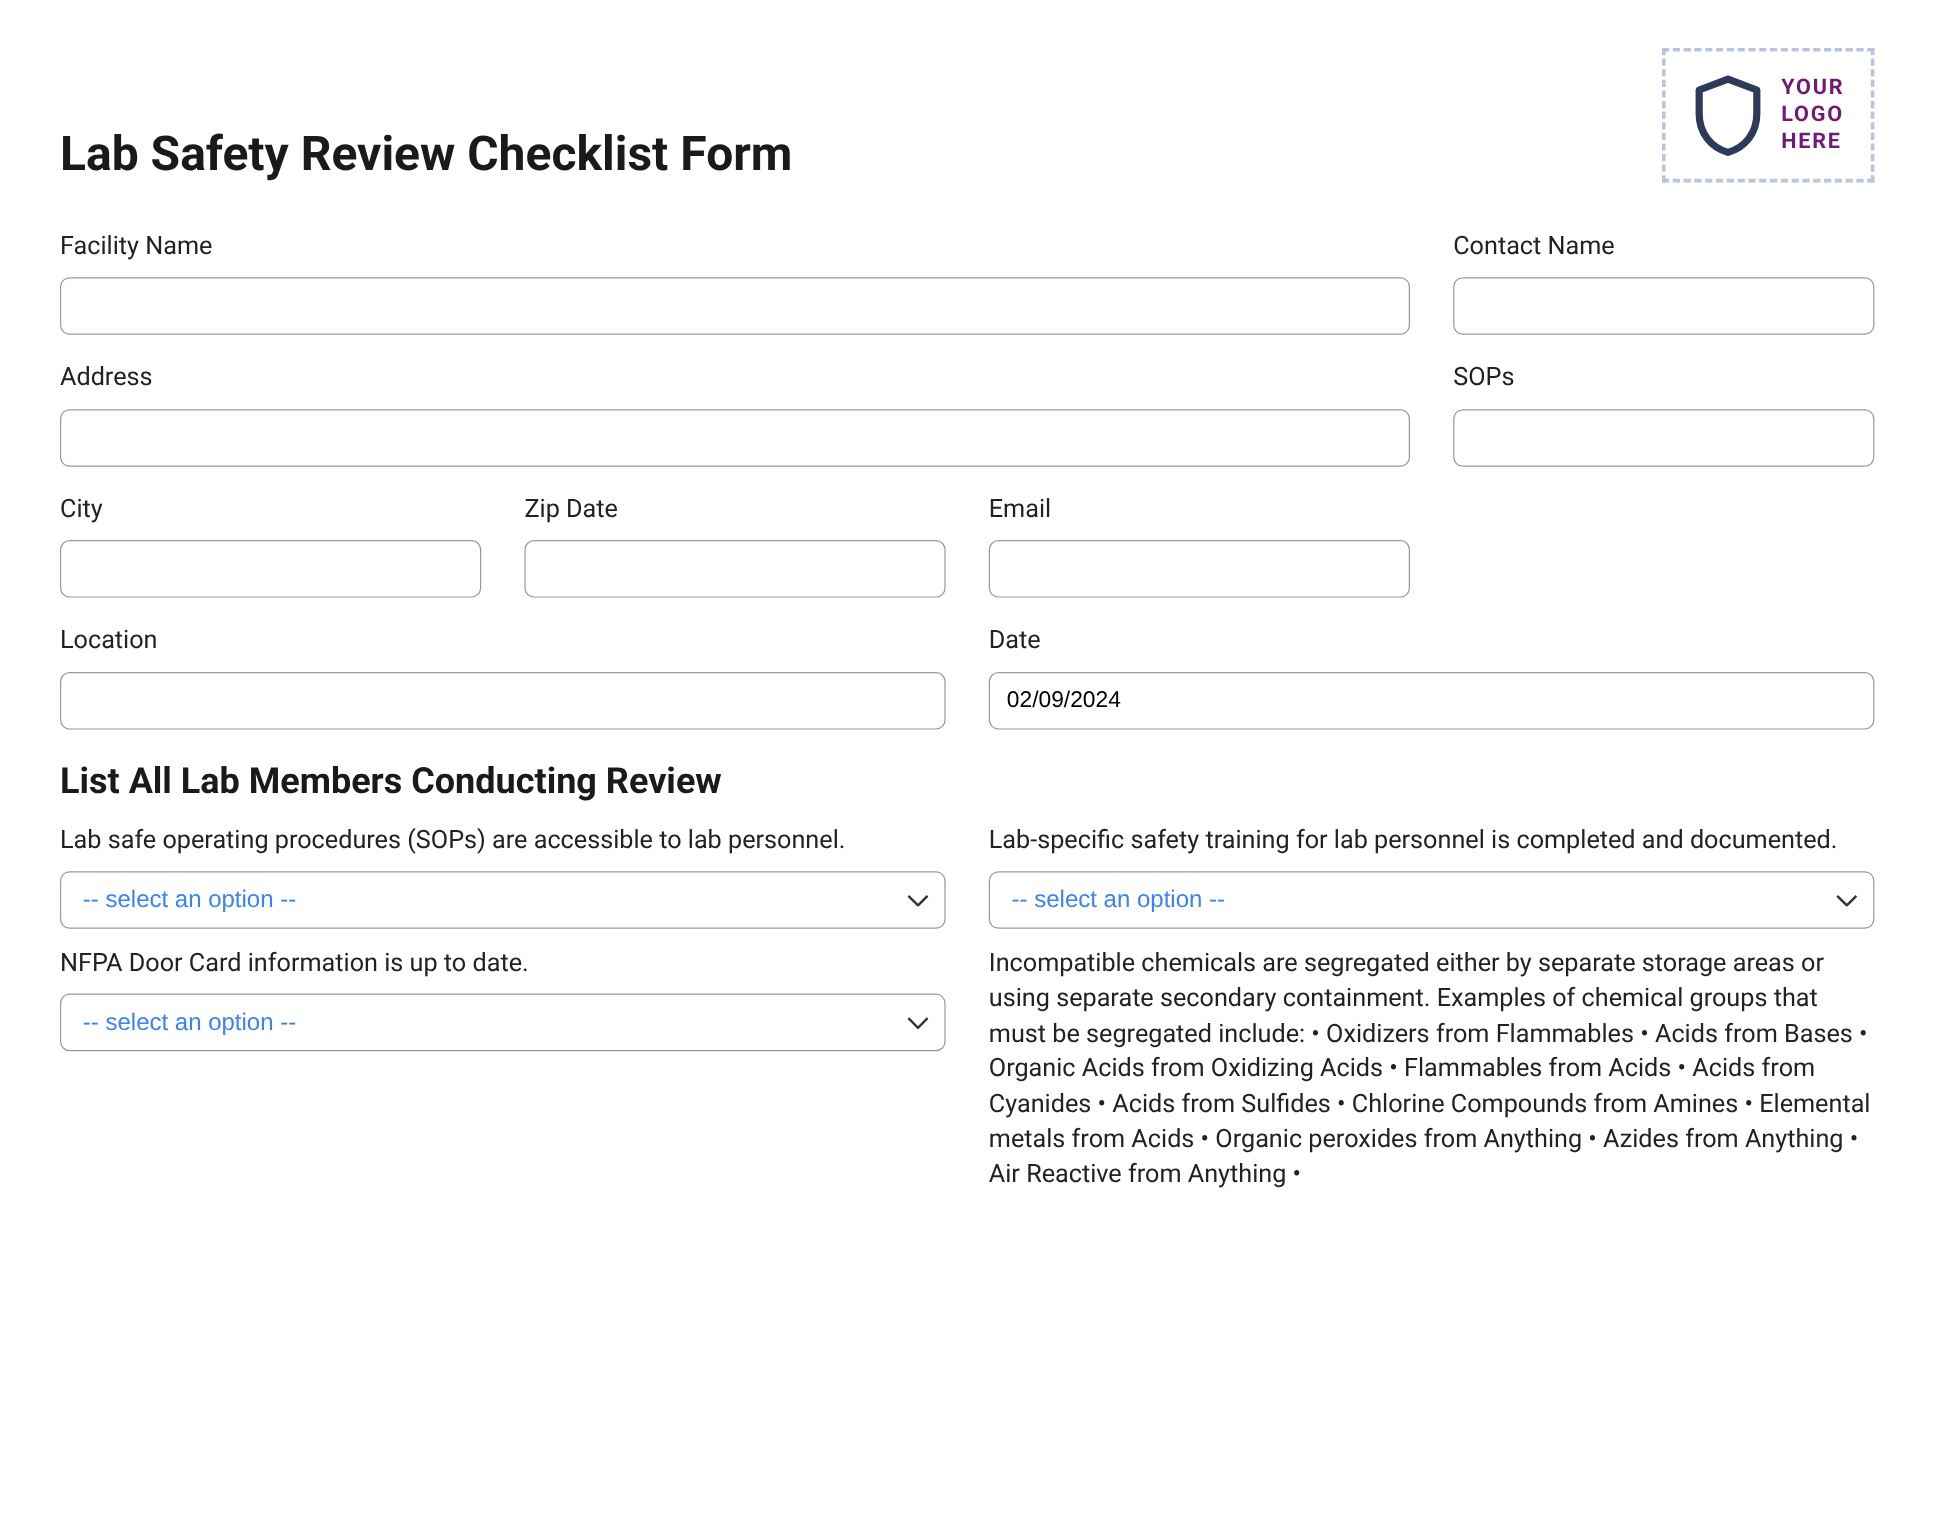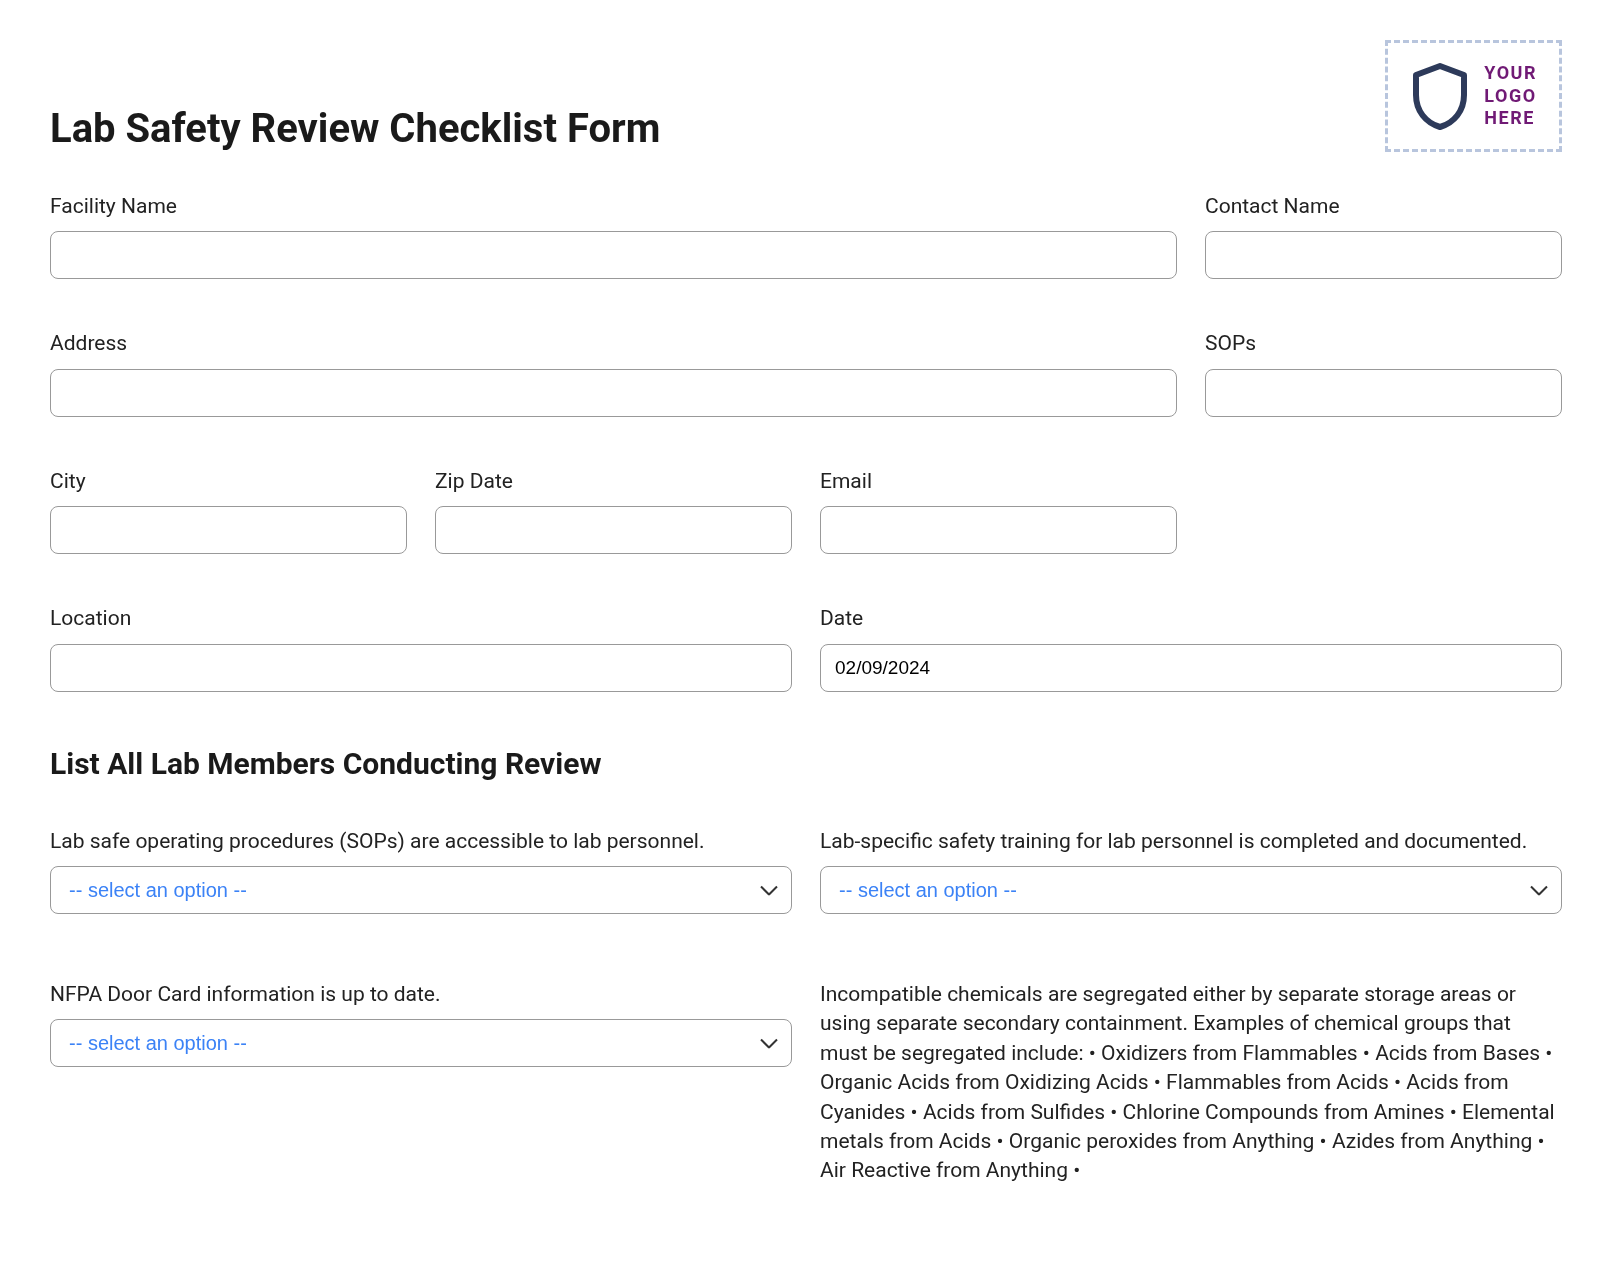--- a/index.html
+++ b/index.html
@@ -42,21 +42,20 @@
     font-size: 18px;
     color: #701a75;
     letter-spacing: 1.5px;
     line-height: 1.25;
   }
   .grid {
     display: grid;
     grid-template-columns: repeat(4, 1fr);
     column-gap: 36px;
     row-gap: 0;
-    gap: 28px;
   }
   .span-3 { grid-column: span 3; }
   .span-2 { grid-column: span 2; }
   .span-1 { grid-column: span 1; }
   .field {
     display: flex;
     flex-direction: column;
     margin-bottom: 22px;
   }
   .field label, .q-label {
@@ -99,21 +98,21 @@
   .select-wrap .chev {
     position: absolute;
     right: 14px;
     top: 50%;
     transform: translateY(-50%);
     pointer-events: none;
   }
   .question {
     display: flex;
     flex-direction: column;
-    margin-bottom: 38px;
+    margin-bottom: 15px;
   }
 </style>
 </head>
 <body>
 
 <div class="page">
 
   <div class="header-row">
     <h1>Lab Safety Review Checklist Form</h1>
     <div class="logo-box">

